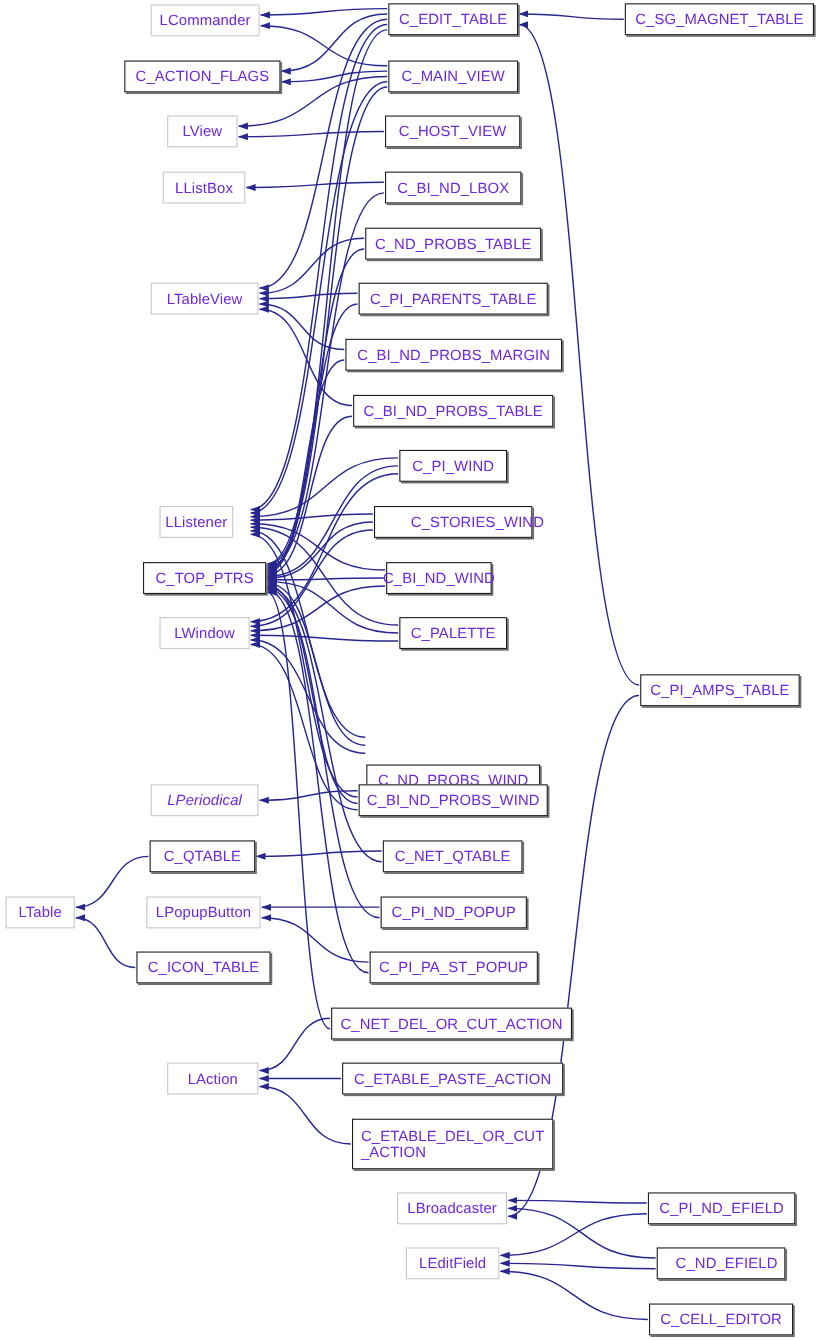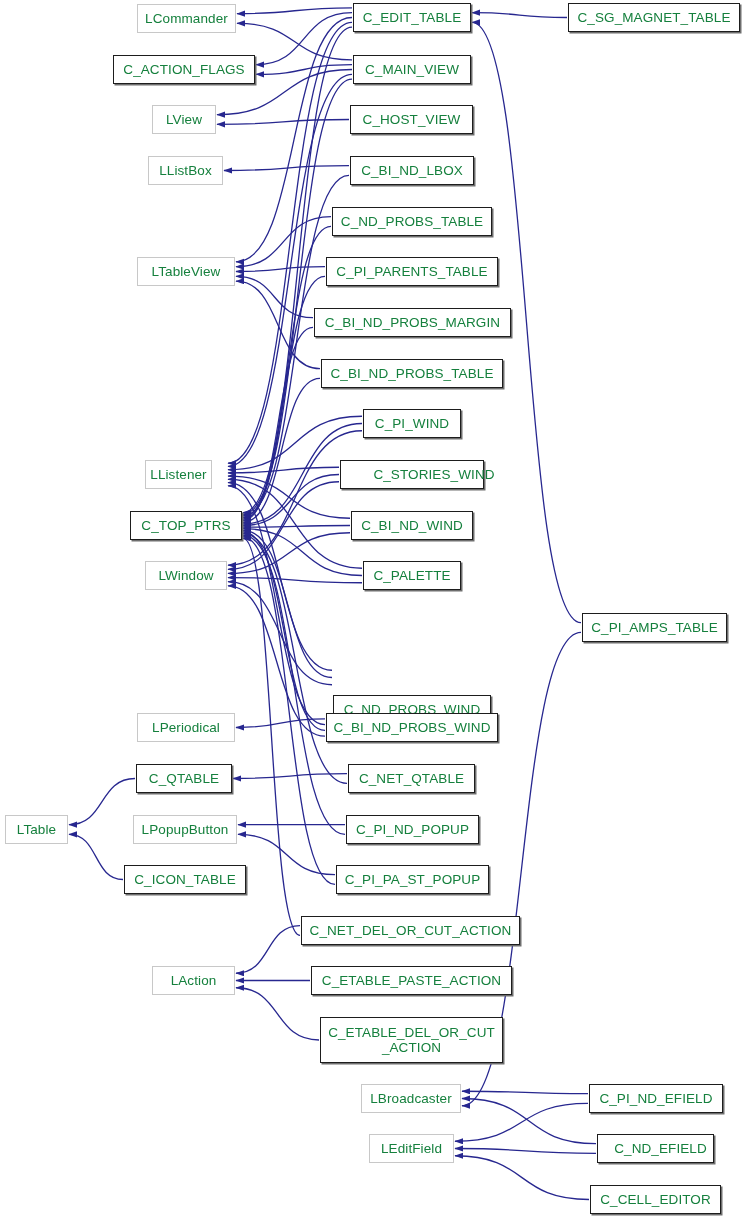--- a/index.html
+++ b/index.html
@@ -11,22 +11,21 @@
     overflow:hidden;
   }
   #edges{position:absolute;left:0;top:0;width:745px;height:1219px;}
   .node{
     position:absolute;
     box-sizing:border-box;
     background:#ffffff;
     display:flex;
     align-items:center;
     justify-content:center;
-    text-align:center;
-    color:#15803d;
+    color:#6d28d9;
     font-size:13.5px;
     line-height:15px;
     letter-spacing:.1px;
     white-space:pre-line;
     z-index:5;
   }
   
   .node.lib{
     border:1px solid #c8c8c8;
     box-shadow:none;
@@ -120,26 +119,26 @@
     <div class="node proj" style="left: 350px; top: 156px; width: 124px; height: 29px;"><span class="node-label">C_BI_ND_LBOX</span></div>
     <div class="node proj" style="left: 332px; top: 207px; width: 160px; height: 29px;"><span class="node-label">C_ND_PROBS_TABLE</span></div>
     <div class="node lib" style="left: 137px; top: 257px; width: 98px; height: 29px;"><span class="node-label">LTableView</span></div>
     <div class="node proj" style="left: 326px; top: 257px; width: 172px; height: 29px;"><span class="node-label">C_PI_PARENTS_TABLE</span></div>
     <div class="node proj" style="left: 314px; top: 308px; width: 197px; height: 29px;"><span class="node-label">C_BI_ND_PROBS_MARGIN</span></div>
     <div class="node proj" style="left: 321px; top: 359px; width: 182px; height: 29px;"><span class="node-label">C_BI_ND_PROBS_TABLE</span></div>
     <div class="node proj" style="left: 363px; top: 409px; width: 98px; height: 29px;"><span class="node-label">C_PI_WIND</span></div>
     <div class="node lib" style="left: 145px; top: 460px; width: 67px; height: 29px;"><span class="node-label">LListener</span></div>
     <div class="node proj" style="left: 340px; top: 460px; width: 144px; height: 29px; padding-left: 44px;"><span class="node-label">C_STORIES_WIND</span></div>
     <div class="node proj" style="left: 130px; top: 511px; width: 112px; height: 29px;"><span class="node-label">C_TOP_PTRS</span></div>
-    <div class="node proj" style="left: 351px; top: 511px; width: 122px; height: 29px;"><span class="node-label">C_BI_ND_WIND</span></div>
+    <div class="node proj" style="left: 351px; top: 511px; width: 96px; height: 29px;"><span class="node-label">C_BI_ND_WIND</span></div>
     <div class="node lib" style="left: 145px; top: 561px; width: 82px; height: 29px;"><span class="node-label">LWindow</span></div>
     <div class="node proj" style="left: 363px; top: 561px; width: 98px; height: 29px;"><span class="node-label">C_PALETTE</span></div>
     <div class="node proj" style="left: 582px; top: 613px; width: 145px; height: 29px;"><span class="node-label">C_PI_AMPS_TABLE</span></div>
     <div class="node proj" style="left: 333px; top: 663px; width: 158px; height: 29px; margin-top: 32px;"><span class="node-label">C_ND_PROBS_WIND</span></div>
-    <div class="node lib" style="left: 137px; top: 713px; width: 98px; height: 29px;"><span class="node-label">LPeriodical</span></div>
+    <div class="node lib" style="left: 137px; top: 713px; width: 98px; height: 29px; font-style: italic;"><span class="node-label">LPeriodical</span></div>
     <div class="node proj" style="left: 326px; top: 713px; width: 172px; height: 29px;"><span class="node-label">C_BI_ND_PROBS_WIND</span></div>
     <div class="node proj" style="left: 136px; top: 764px; width: 96px; height: 29px;"><span class="node-label">C_QTABLE</span></div>
     <div class="node proj" style="left: 348px; top: 764px; width: 127px; height: 29px;"><span class="node-label">C_NET_QTABLE</span></div>
     <div class="node lib" style="left: 5px; top: 815px; width: 63px; height: 29px;"><span class="node-label">LTable</span></div>
     <div class="node lib" style="left: 133px; top: 815px; width: 104px; height: 29px;"><span class="node-label">LPopupButton</span></div>
     <div class="node proj" style="left: 346px; top: 815px; width: 133px; height: 29px;"><span class="node-label">C_PI_ND_POPUP</span></div>
     <div class="node proj" style="left: 124px; top: 865px; width: 122px; height: 29px;"><span class="node-label">C_ICON_TABLE</span></div>
     <div class="node proj" style="left: 336px; top: 865px; width: 153px; height: 29px;"><span class="node-label">C_PI_PA_ST_POPUP</span></div>
     <div class="node proj" style="left: 301px; top: 916px; width: 219px; height: 29px;"><span class="node-label">C_NET_DEL_OR_CUT_ACTION</span></div>
     <div class="node lib" style="left: 152px; top: 966px; width: 83px; height: 29px;"><span class="node-label">LAction</span></div>

